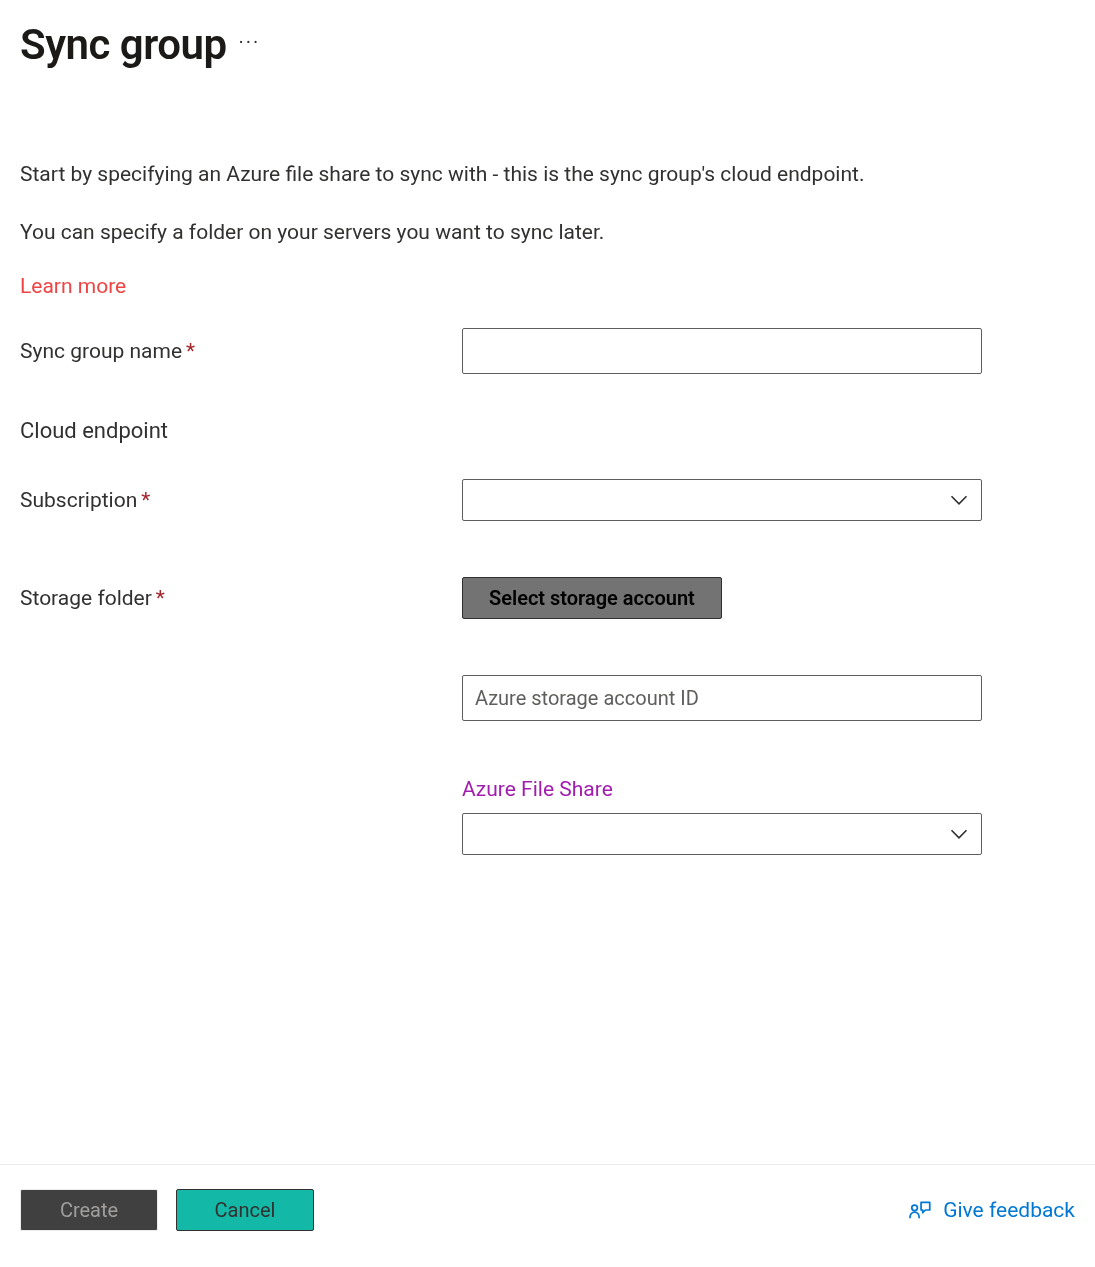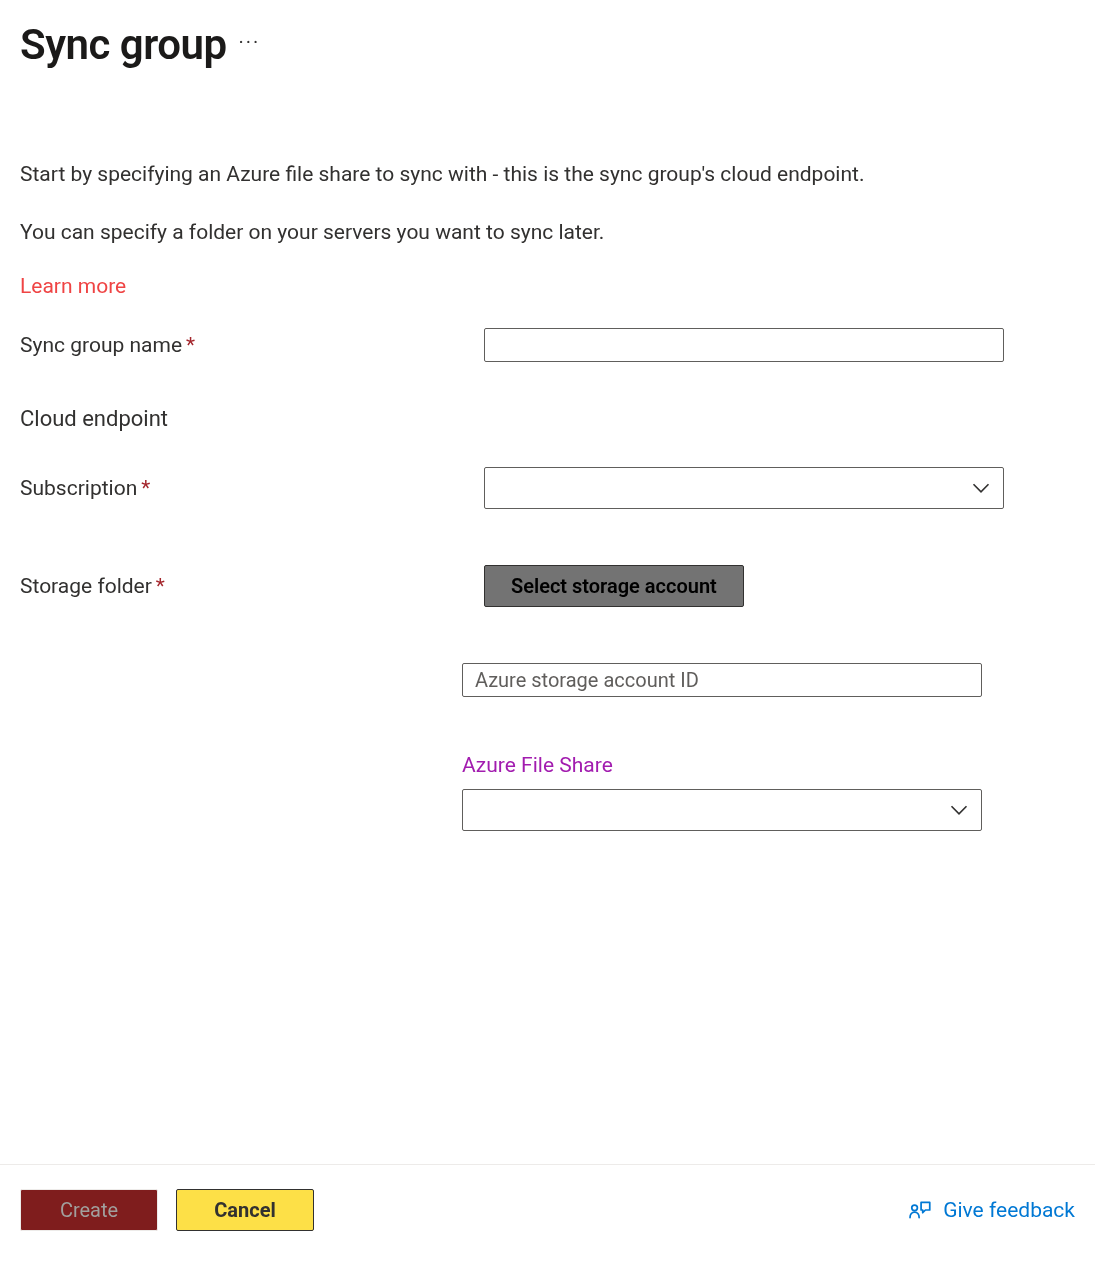--- a/index.html
+++ b/index.html
@@ -48,21 +48,20 @@
       font-size: 21px;
       color: #ef4444;
       text-decoration: none;
       display: inline-block;
       margin-bottom: 30px;
     }
     .form-row {
       display: flex;
       align-items: center;
       margin-bottom: 44px;
-      gap: 22px;
     }
     .form-row.storage-btn-row {
       margin-bottom: 56px;
     }
     .form-label {
       width: 442px;
       font-size: 21px;
       color: #323130;
       flex-shrink: 0;
     }
@@ -71,21 +70,21 @@
       margin-left: 4px;
     }
     .section-heading {
       font-size: 22px;
       color: #323130;
       margin-bottom: 36px;
       font-weight: 400;
     }
     .text-input {
       width: 520px;
-      height: 34px;
+      height: 46px;
       border: 1px solid #605e5c;
       border-radius: 2px;
       padding: 0 12px;
       font-size: 20px;
       font-family: inherit;
       background: #ffffff;
     }
     .text-input::placeholder {
       color: #605e5c;
     }
@@ -144,31 +143,31 @@
     .btn {
       height: 42px;
       min-width: 138px;
       font-size: 20px;
       font-family: inherit;
       border-radius: 2px;
       cursor: pointer;
       padding: 0 20px;
     }
     .btn-primary {
-      background: #7f1d1d;
+      background: #404040;
       border: 1px solid #edebe9;
       color: #a19f9d;
       font-weight: 400;
       cursor: not-allowed;
     }
     .btn-secondary {
-      background: #fde047;
+      background: #14b8a6;
       border: 1px solid #323130;
       color: #323130;
-      font-weight: 700;
+      font-weight: 400;
     }
     .feedback-link {
       display: flex;
       align-items: center;
       gap: 10px;
       color: #0078d4;
       font-size: 21px;
       text-decoration: none;
       cursor: pointer;
     }

